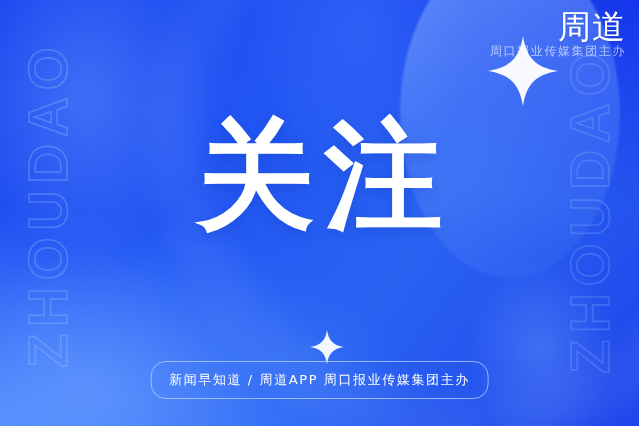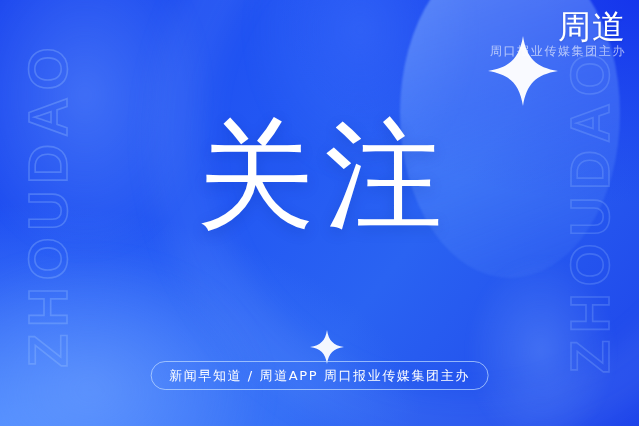--- a/index.html
+++ b/index.html
@@ -102,33 +102,33 @@
     color:rgba(255,255,255,.62);
     white-space:nowrap;
   }
 
   
   .headline{
     position:absolute;left:0;right:0;top:116px;
     text-align:center;
     font-family:"DejaVu Sans","Liberation Sans",sans-serif;
     font-size:118px;line-height:118px;
-    font-weight:400;
+    font-weight:700;
     color:#ffffff;
     letter-spacing:10px;
     text-indent:10px;
     text-shadow:0 4px 14px rgba(10,40,150,.22);
     user-select:none;
   }
 
   
   .pill{
     position:absolute;left:50%;transform:translateX(-50%);
     top:361px;
-    height:29px;
+    height:38px;
     padding:0 18px;
     display:flex;align-items:center;justify-content:flex-start;
     border:1px solid rgba(190,218,255,.72);
     border-radius:15px;
     box-sizing:border-box;
   }
   .pill-text{
     font-family:"DejaVu Sans","Liberation Sans",sans-serif;
     font-size:13px;
     font-weight:400;

